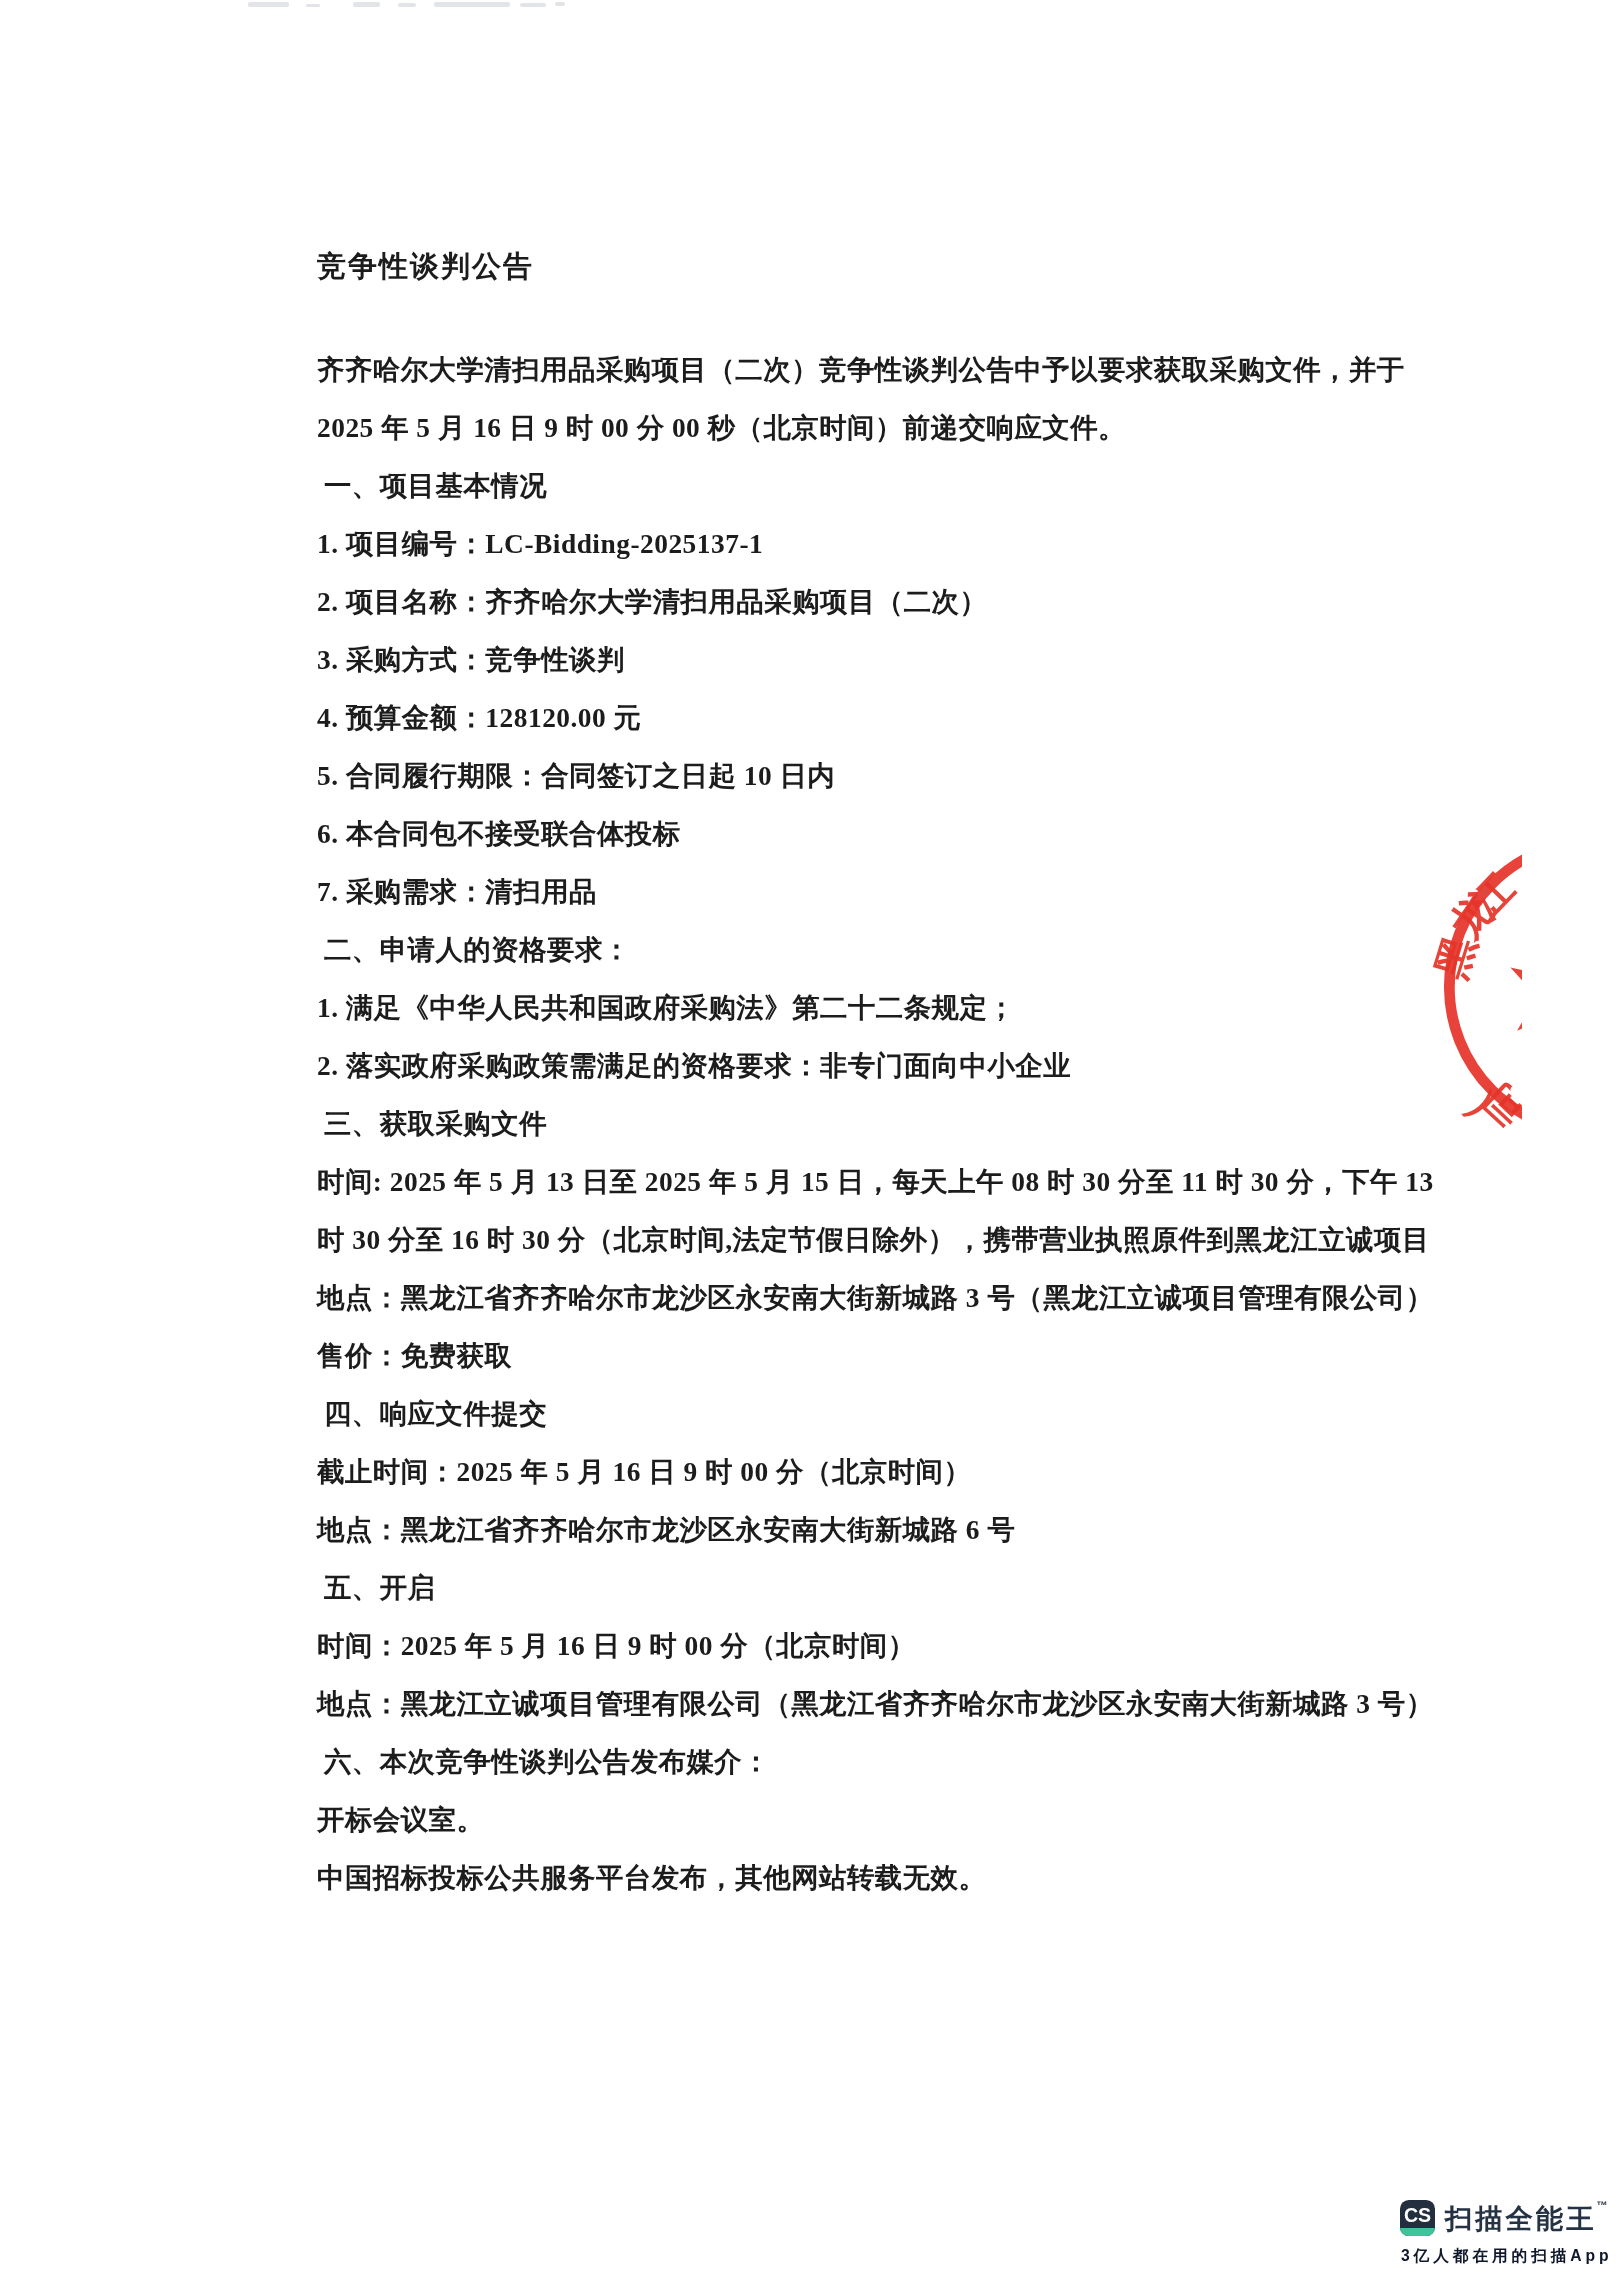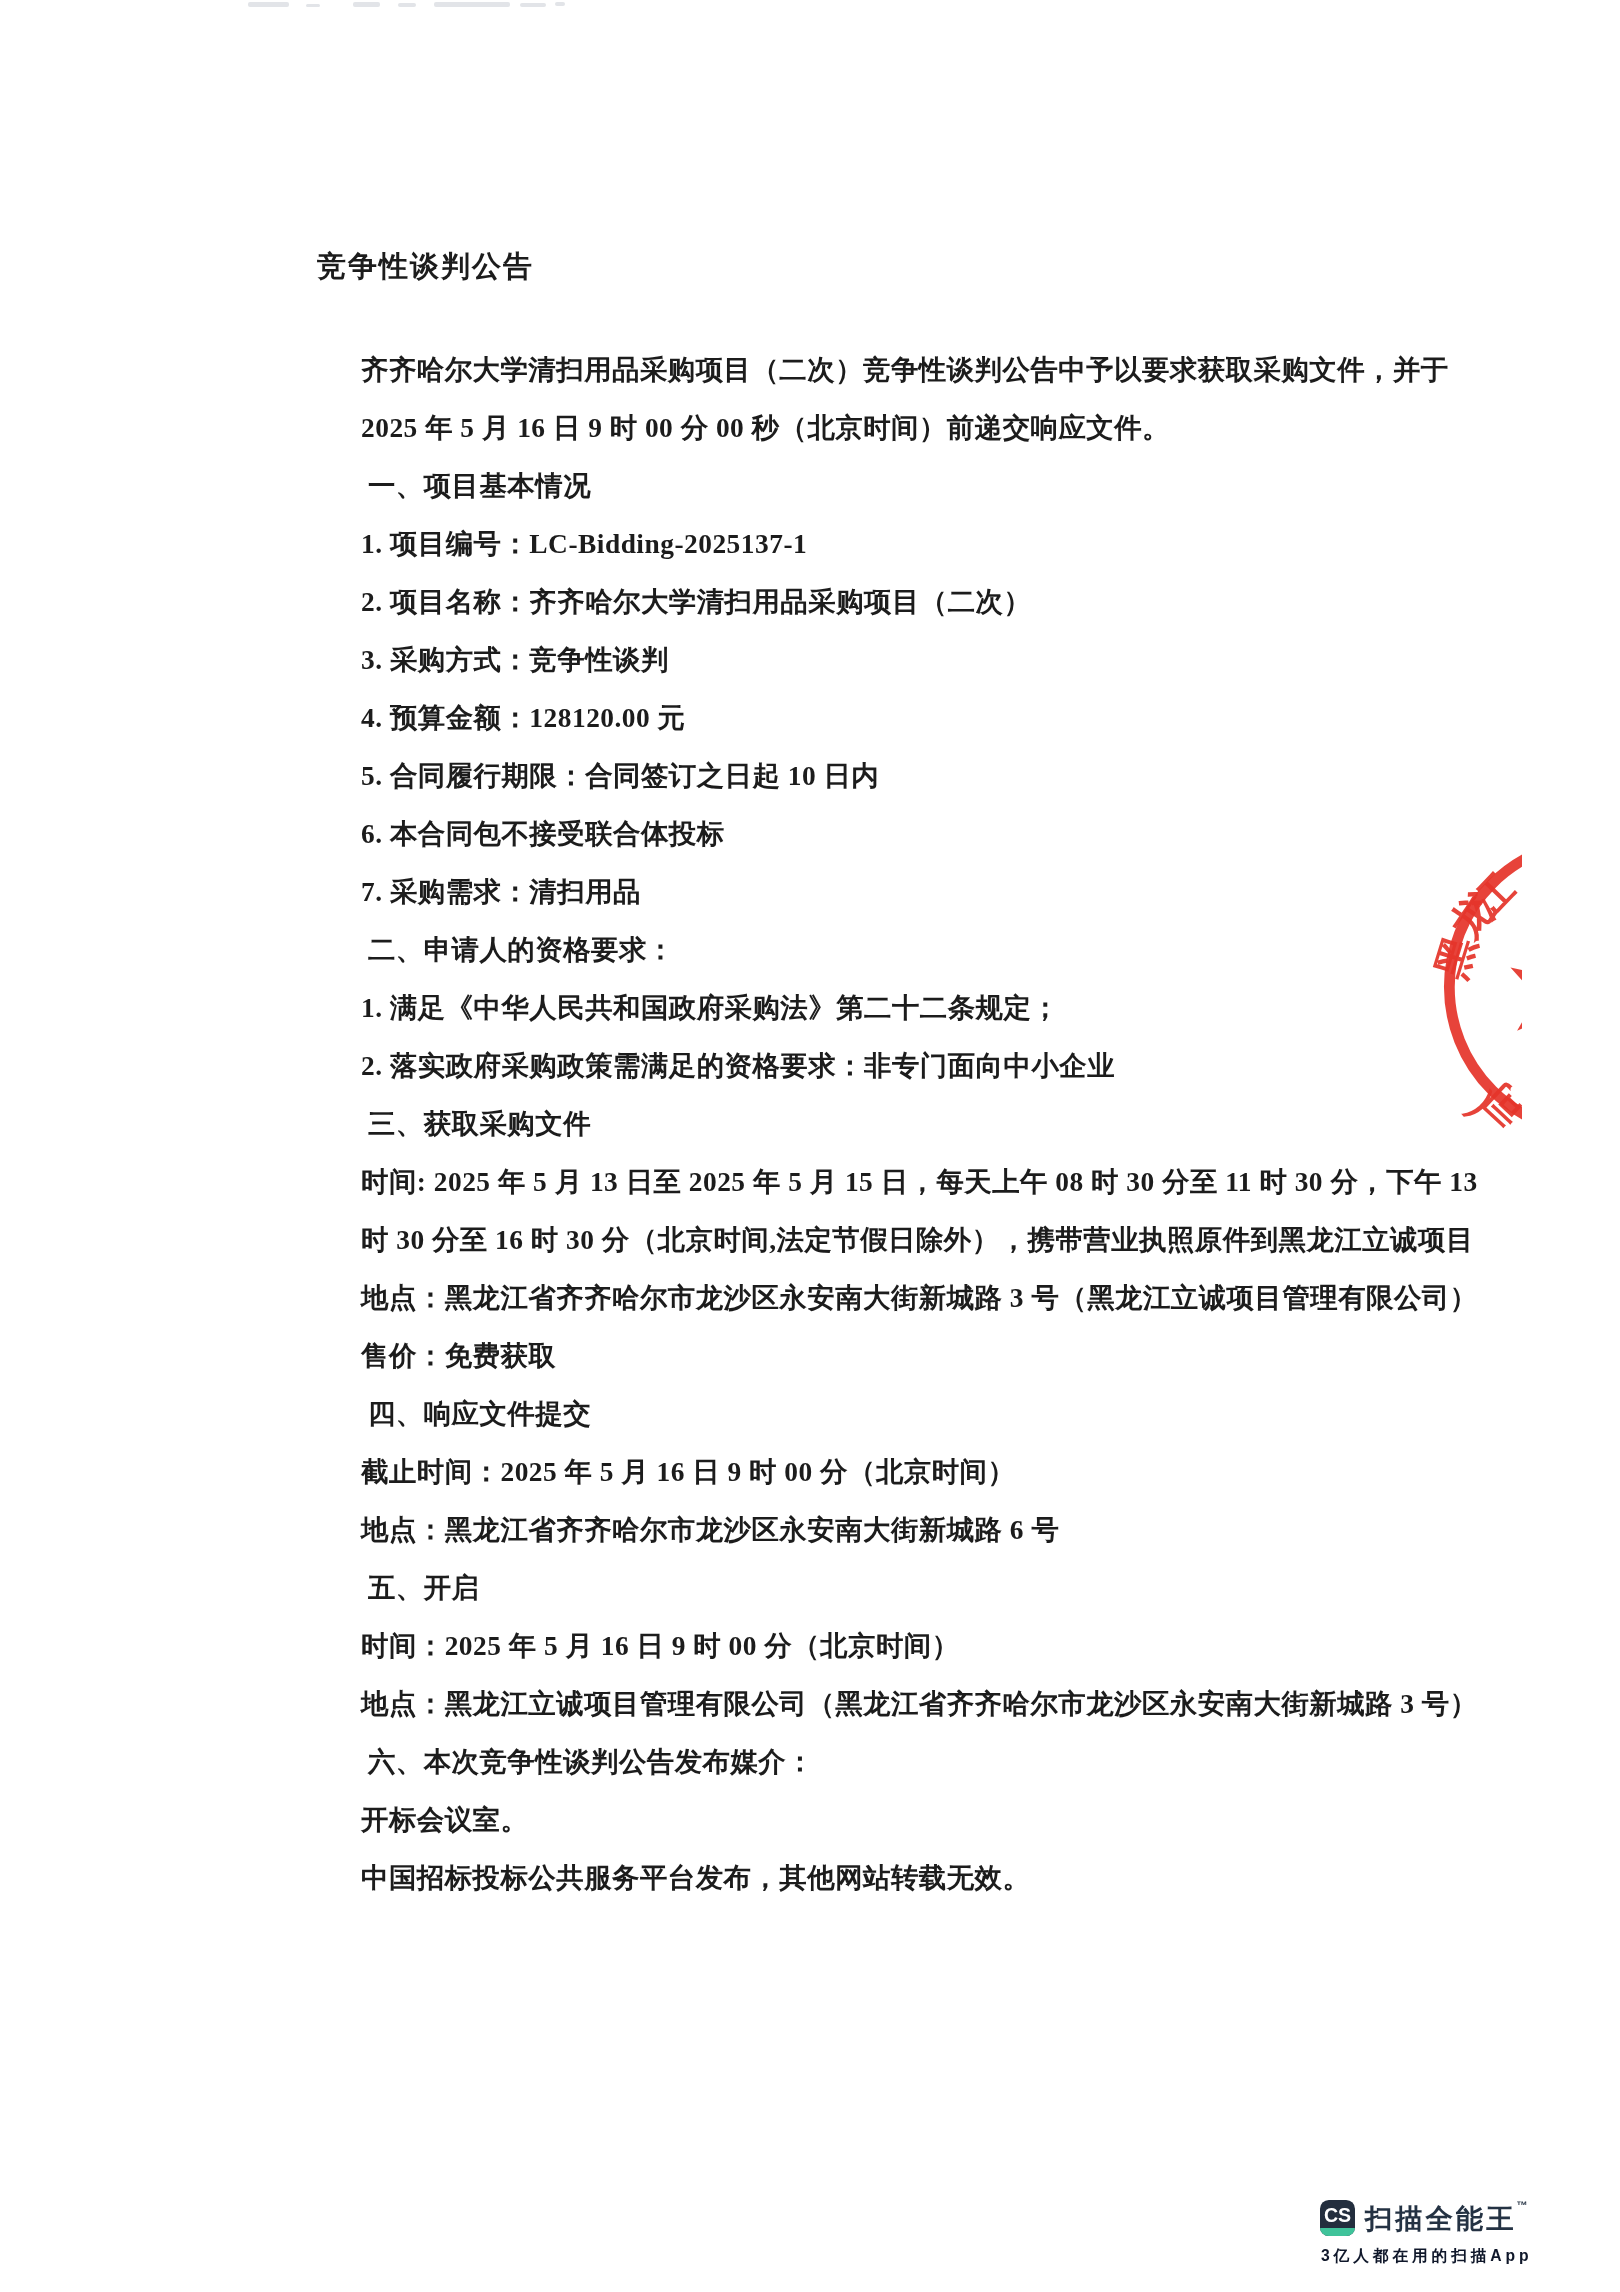--- a/index.html
+++ b/index.html
@@ -18,27 +18,27 @@
     position:absolute;left:317px;top:247px;
     font-size:29px;font-weight:600;color:#1c1c1c;letter-spacing:2px;
     white-space:nowrap;
   }
   .doc-body{
     position:absolute;left:317px;top:341px;width:1108px;
   }
   .doc-line{
     height:58px;line-height:58px;
     font-size:27.4px;font-weight:600;color:#1c1c1c;
-    letter-spacing:0.5px;white-space:nowrap;margin-left:44px;
+    letter-spacing:0.5px;white-space:nowrap;
   }
   .doc-line.heading{padding-left:6.9px;}
 
   .seal-svg{position:absolute;left:1412px;top:831px;width:110px;height:306px;overflow:hidden;}
 
-  .cs-footer{position:absolute;left:1320px;top:2198px;width:206px;height:74px;
+  .cs-footer{position:absolute;left:1400px;top:2198px;width:206px;height:74px;
     font-family:"Liberation Sans","DejaVu Sans",sans-serif;}
   .cs-icon{
     position:absolute;left:0;top:2px;width:35px;height:36px;
     background:#232e3e;border-radius:8.8px;overflow:hidden;
   }
   .cs-icon .accent{position:absolute;left:0;bottom:0;width:100%;height:7.8px;background:#3fc39a;}
   .cs-icon .cs-letters{
     position:absolute;left:0;top:1px;width:100%;height:28px;line-height:28px;
     text-align:center;color:#ffffff;font-weight:700;font-size:19.6px;letter-spacing:0;
   }

